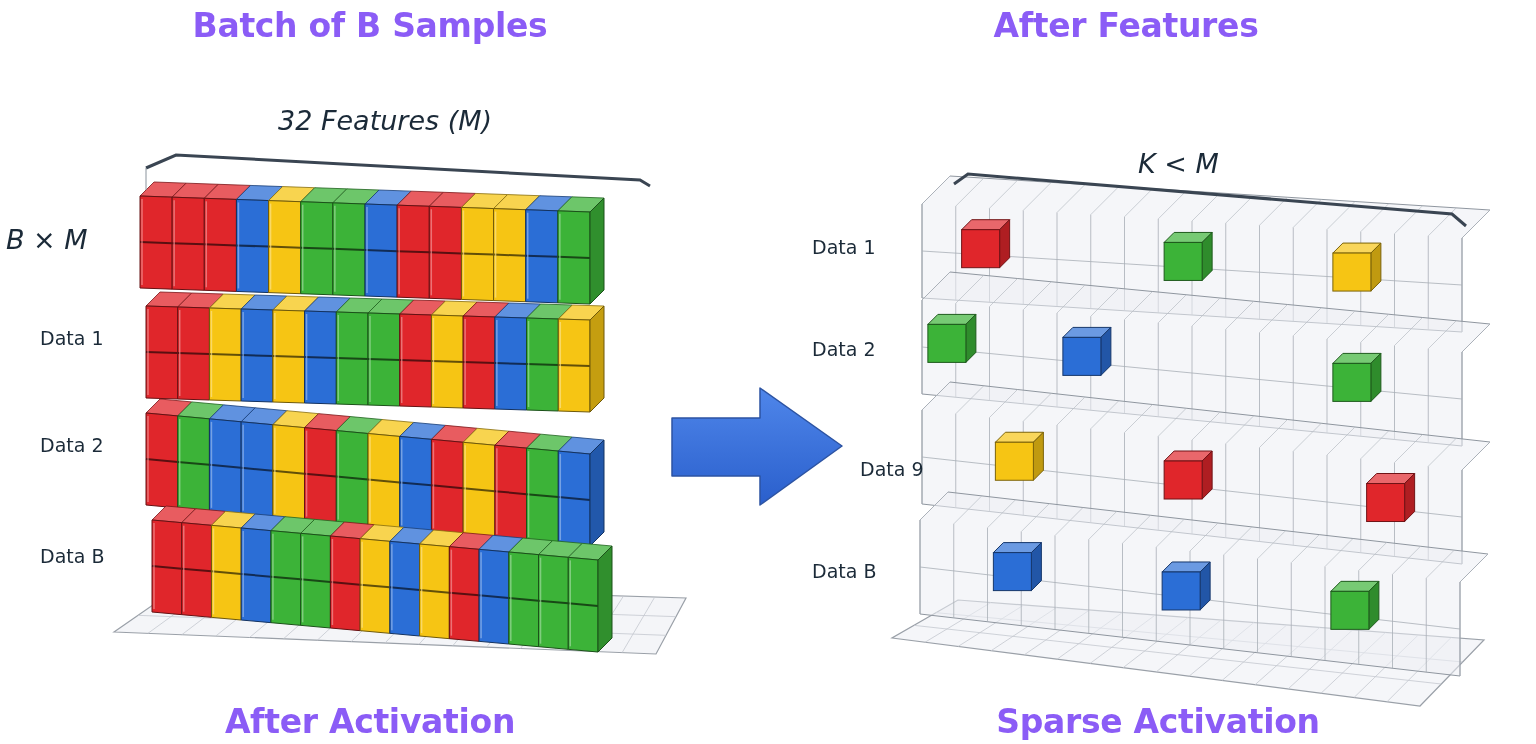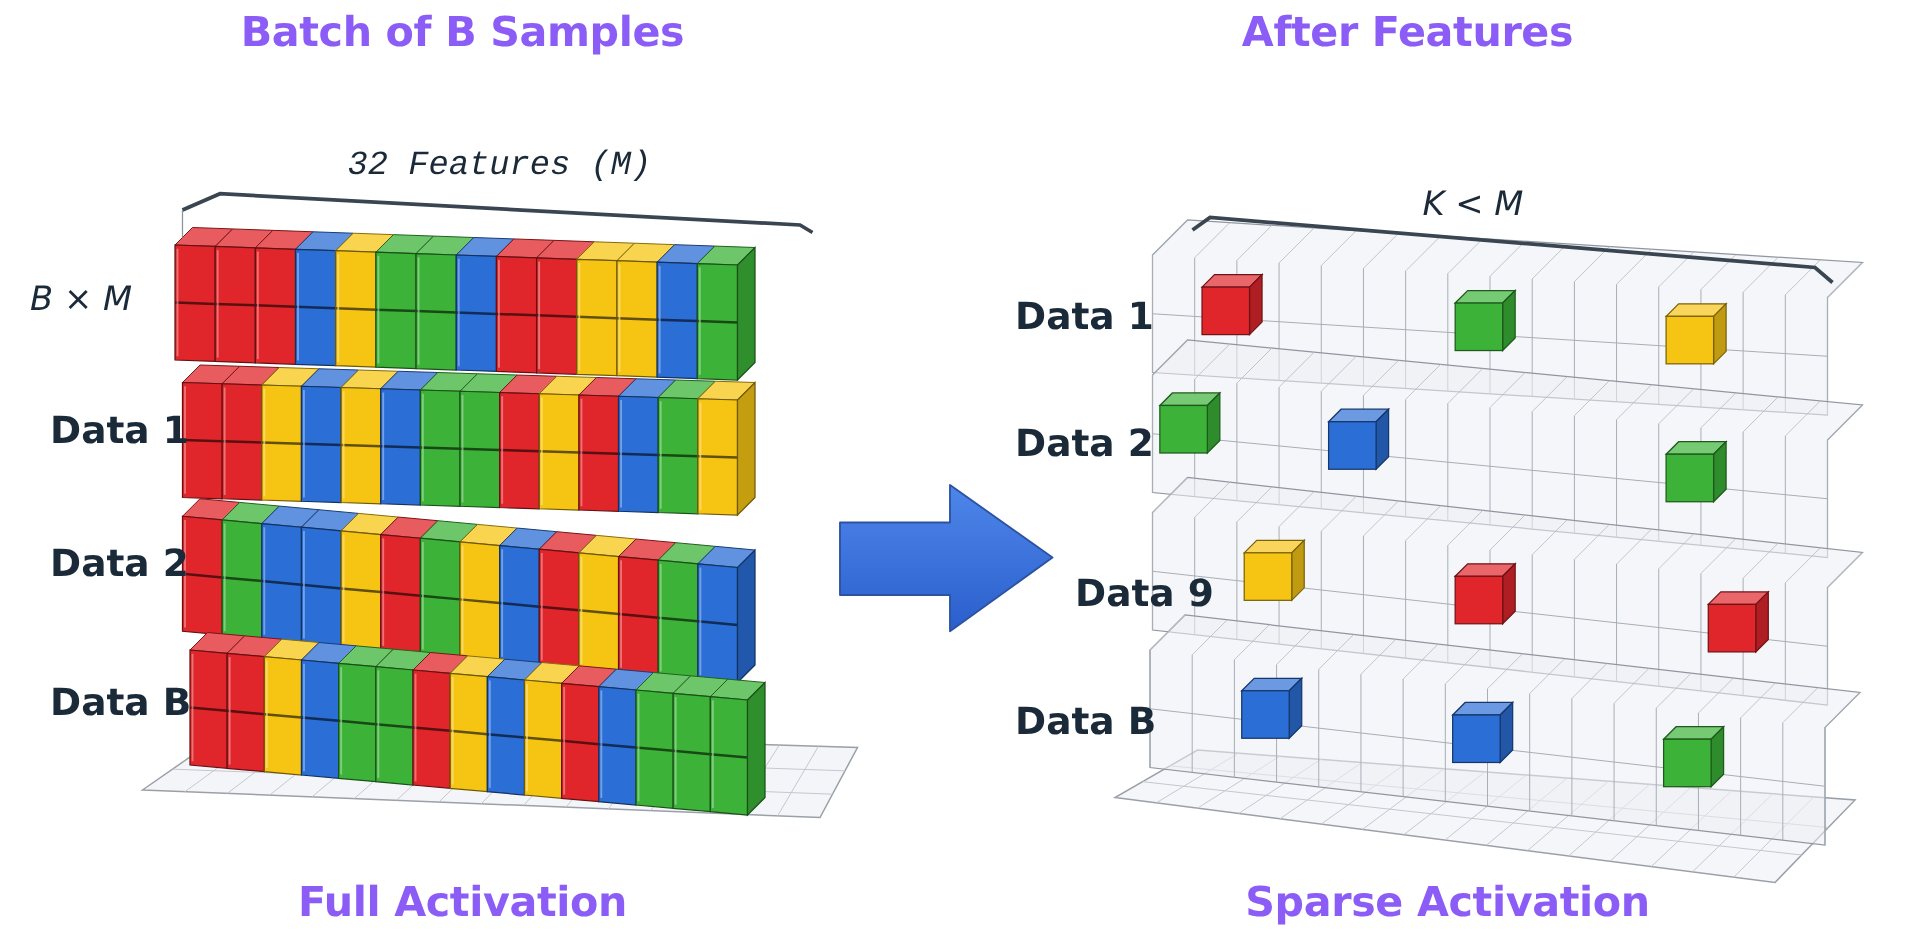--- a/index.html
+++ b/index.html
@@ -1,20 +1,20 @@
 <!DOCTYPE html>
 <html><head>
 <meta charset="utf-8">
 <style>
   html, body { margin: 0; padding: 0; background: #ffffff; }
   body { width: 1536px; height: 744px; position: relative; overflow: hidden;
          font-family: "DejaVu Sans", "Liberation Sans", sans-serif; color: #1b2a38; }
   .heading { position: absolute; font-weight: bold; font-size: 33px; color: #8b5cf6;
              white-space: nowrap; transform: translateX(-50%); letter-spacing: -0.3px; }
-  .row-label { position: absolute; font-weight: bold; font-size: 30px; color: #1b2a38; white-space: nowrap; }
+  .row-label { position: absolute; font-weight: normal; font-size: 19px; color: #1b2a38; white-space: nowrap; }
   .ital { position: absolute; font-style: italic; font-size: 27px; color: #1b2a38; white-space: nowrap; }
   svg#diagram { position: absolute; left: 0; top: 0; }
 </style>
 </head>
 <body>
 
 <svg id="diagram" width="1536" height="744" viewBox="0 0 1536 744">
   <defs>
     <linearGradient id="arrowGrad" x1="0" y1="0" x2="0" y2="1">
       <stop offset="0" stop-color="#4f86ea"></stop>
@@ -635,26 +635,26 @@
         </g>
       </g>
     </g>
   <g id="right-brace">
       <path d="M954,184 L968,174 L1452,214 L1466,226" fill="none" stroke="#3a4552" stroke-width="3"></path>
     </g>
   <path id="arrow" d="M672,418 L760,418 L760,388 L842,446 L760,505 L760,476 L672,476 Z" fill="url(#arrowGrad)" stroke="rgb(44,83,162)" stroke-width="1.5" stroke-linejoin="round"></path>
 </svg>
 
 <div class="heading" style="left:370px; top:6px;">Batch of B Samples</div>
-<div class="ital" style="left:278px; top:118px;font-family:Liberation Mono, monospace;">32 Features (M)</div>
-<div class="ital" style="left:24px; top:224px;">B × M</div>
+<div class="ital" style="left:278px; top:105px;">32 Features (M)</div>
+<div class="ital" style="left:6px; top:224px;">B × M</div>
 <div class="row-label" style="left:40px; top:327px;">Data 1</div>
 <div class="row-label" style="left:40px; top:434px;">Data 2</div>
 <div class="row-label" style="left:40px; top:545px;">Data B</div>
-<div class="heading" style="left:370px; top:702px;">Full Activation</div>
+<div class="heading" style="left:370px; top:702px;">After Activation</div>
 
 <div class="heading" style="left:1126px; top:6px;">After Features</div>
 <div class="ital" style="left:1138px; top:148px;">K &lt; M</div>
 <div class="row-label" style="left:812px; top:236px;">Data 1</div>
 <div class="row-label" style="left:812px; top:338px;">Data 2</div>
 <div class="row-label" style="left:860px; top:458px;">Data 9</div>
 <div class="row-label" style="left:812px; top:560px;">Data B</div>
 <div class="heading" style="left:1158px; top:702px;text-align:right;">Sparse Activation</div>
 
 </body></html>

